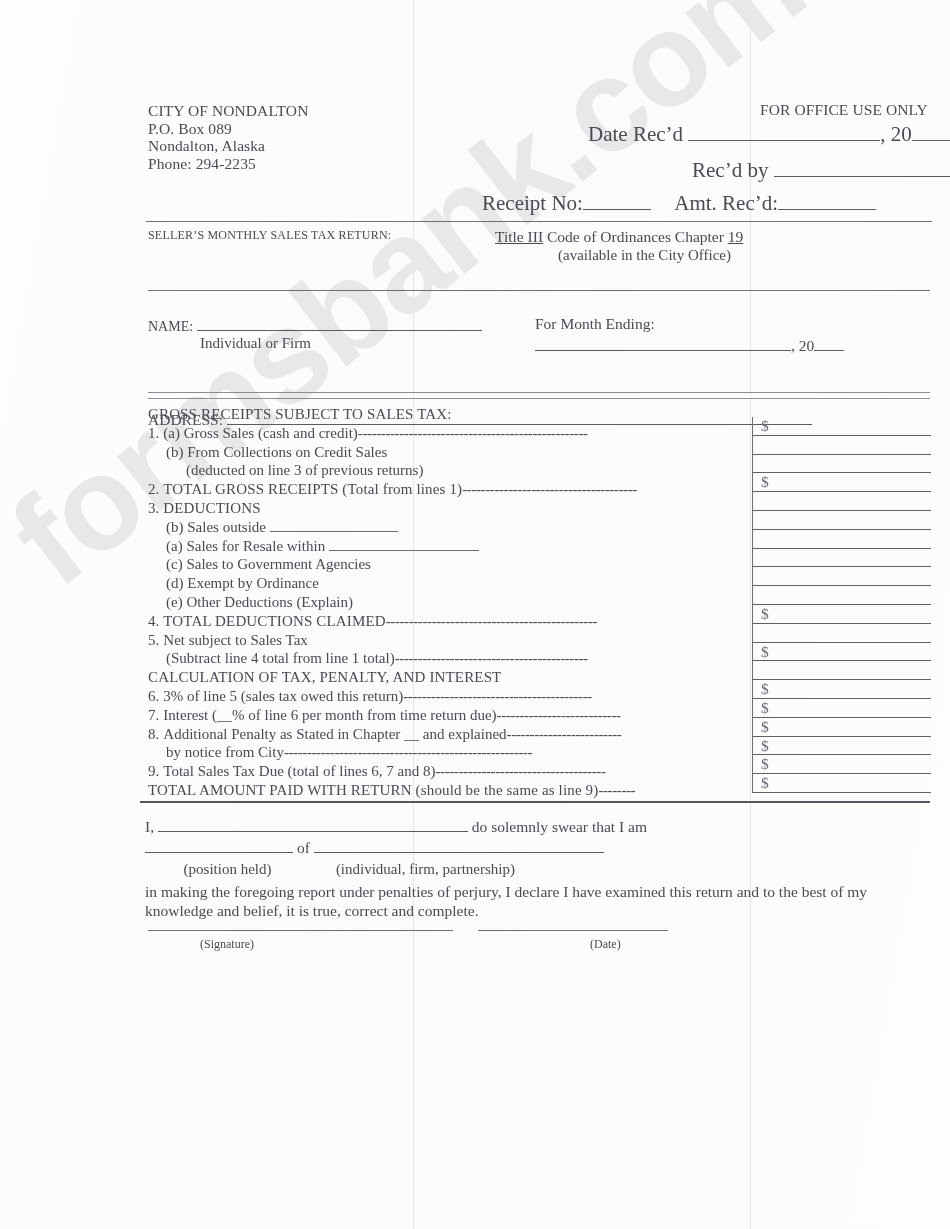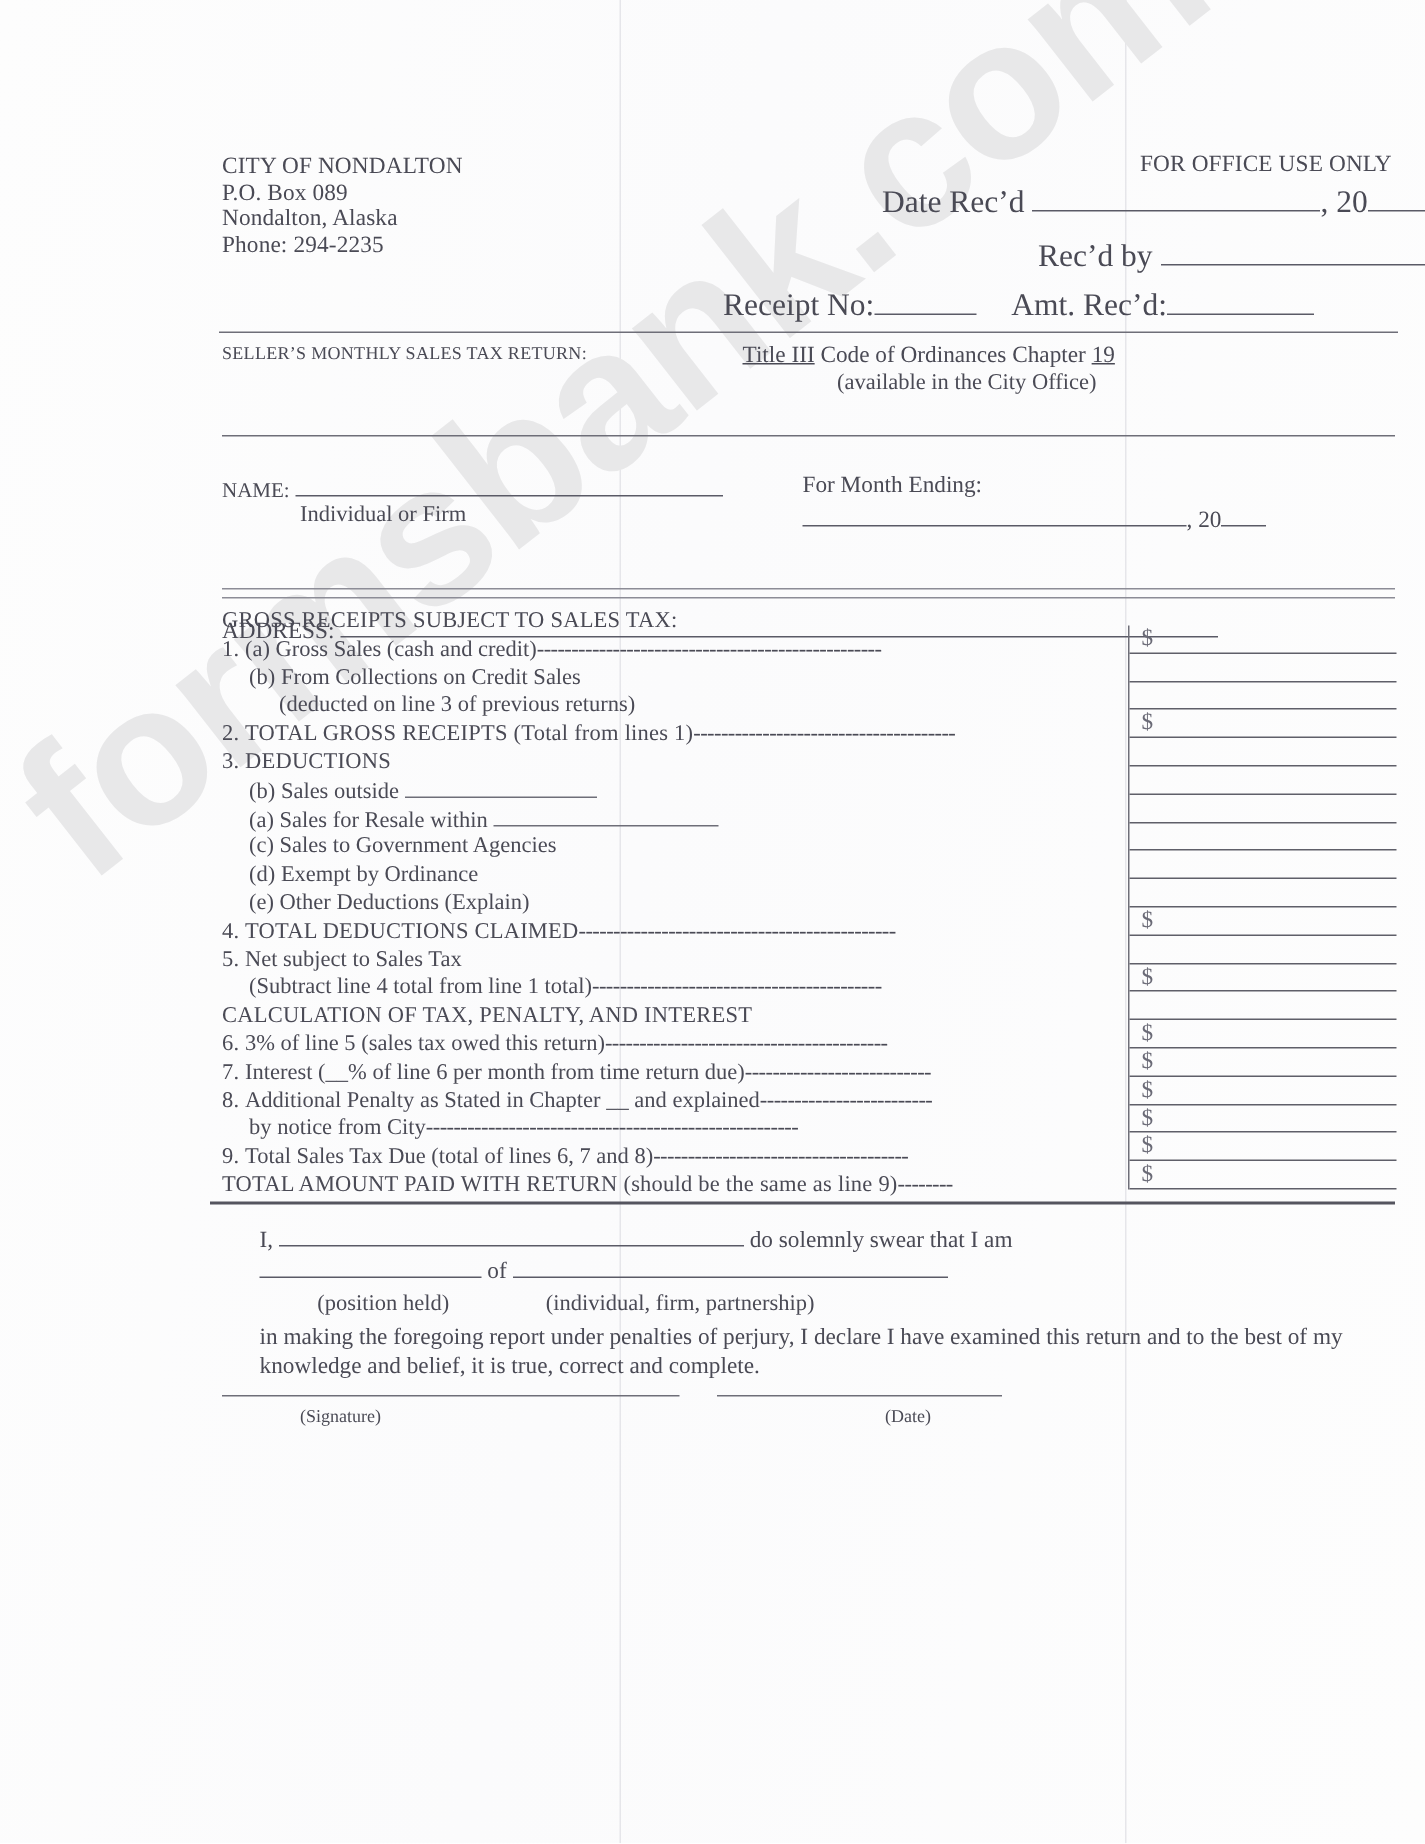--- a/index.html
+++ b/index.html
@@ -190,21 +190,20 @@
     color: #6a6a76;
   }
 
   
   #aff {
     position: absolute;
     left: 145px;
     top: 816px;
     width: 740px;
     font-size: 15.5px;
-    margin-left: 28px;
   }
   #aff .l { position: relative; height: 21px; line-height: 21px; white-space: nowrap; }
   #aff .small { font-size: 15px; }
   #aff .para { white-space: normal; line-height: 19px; font-size: 15.5px; }
 
   #sig-area { position: absolute; left: 148px; top: 930px; width: 700px; }
   .sigline {
     position: absolute;
     border-top: 1px solid #6e6e78;
     height: 0;

